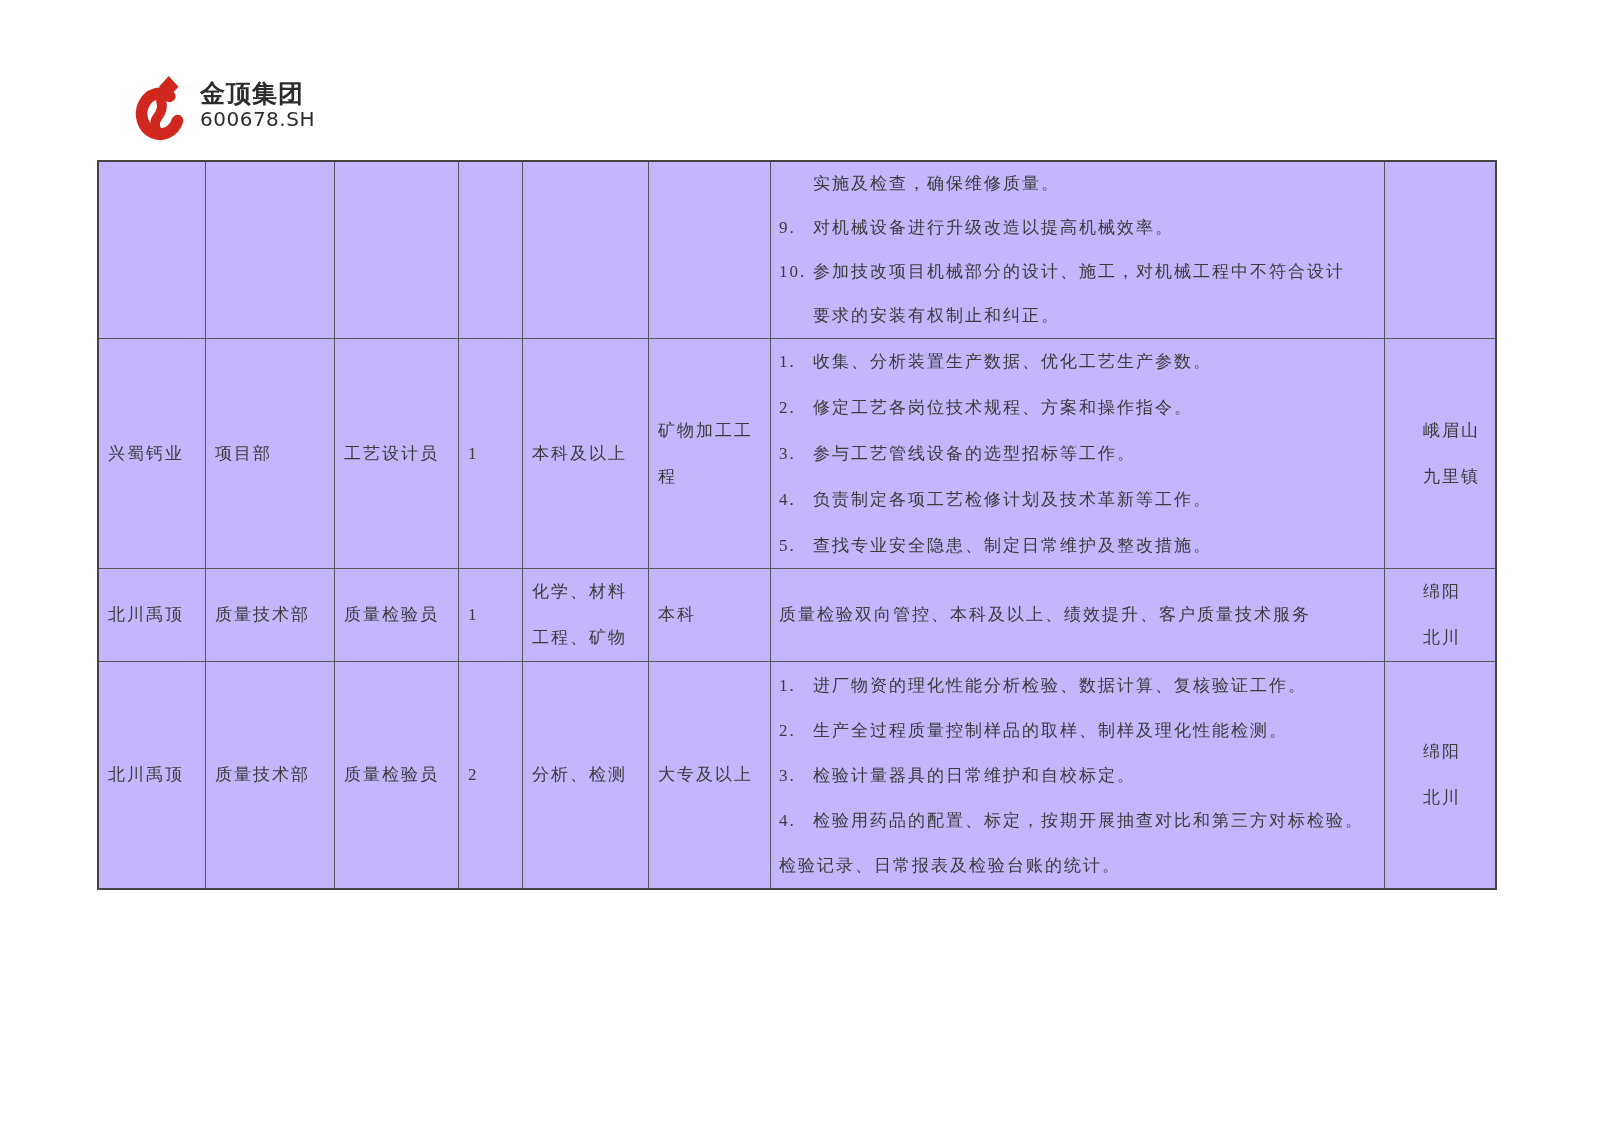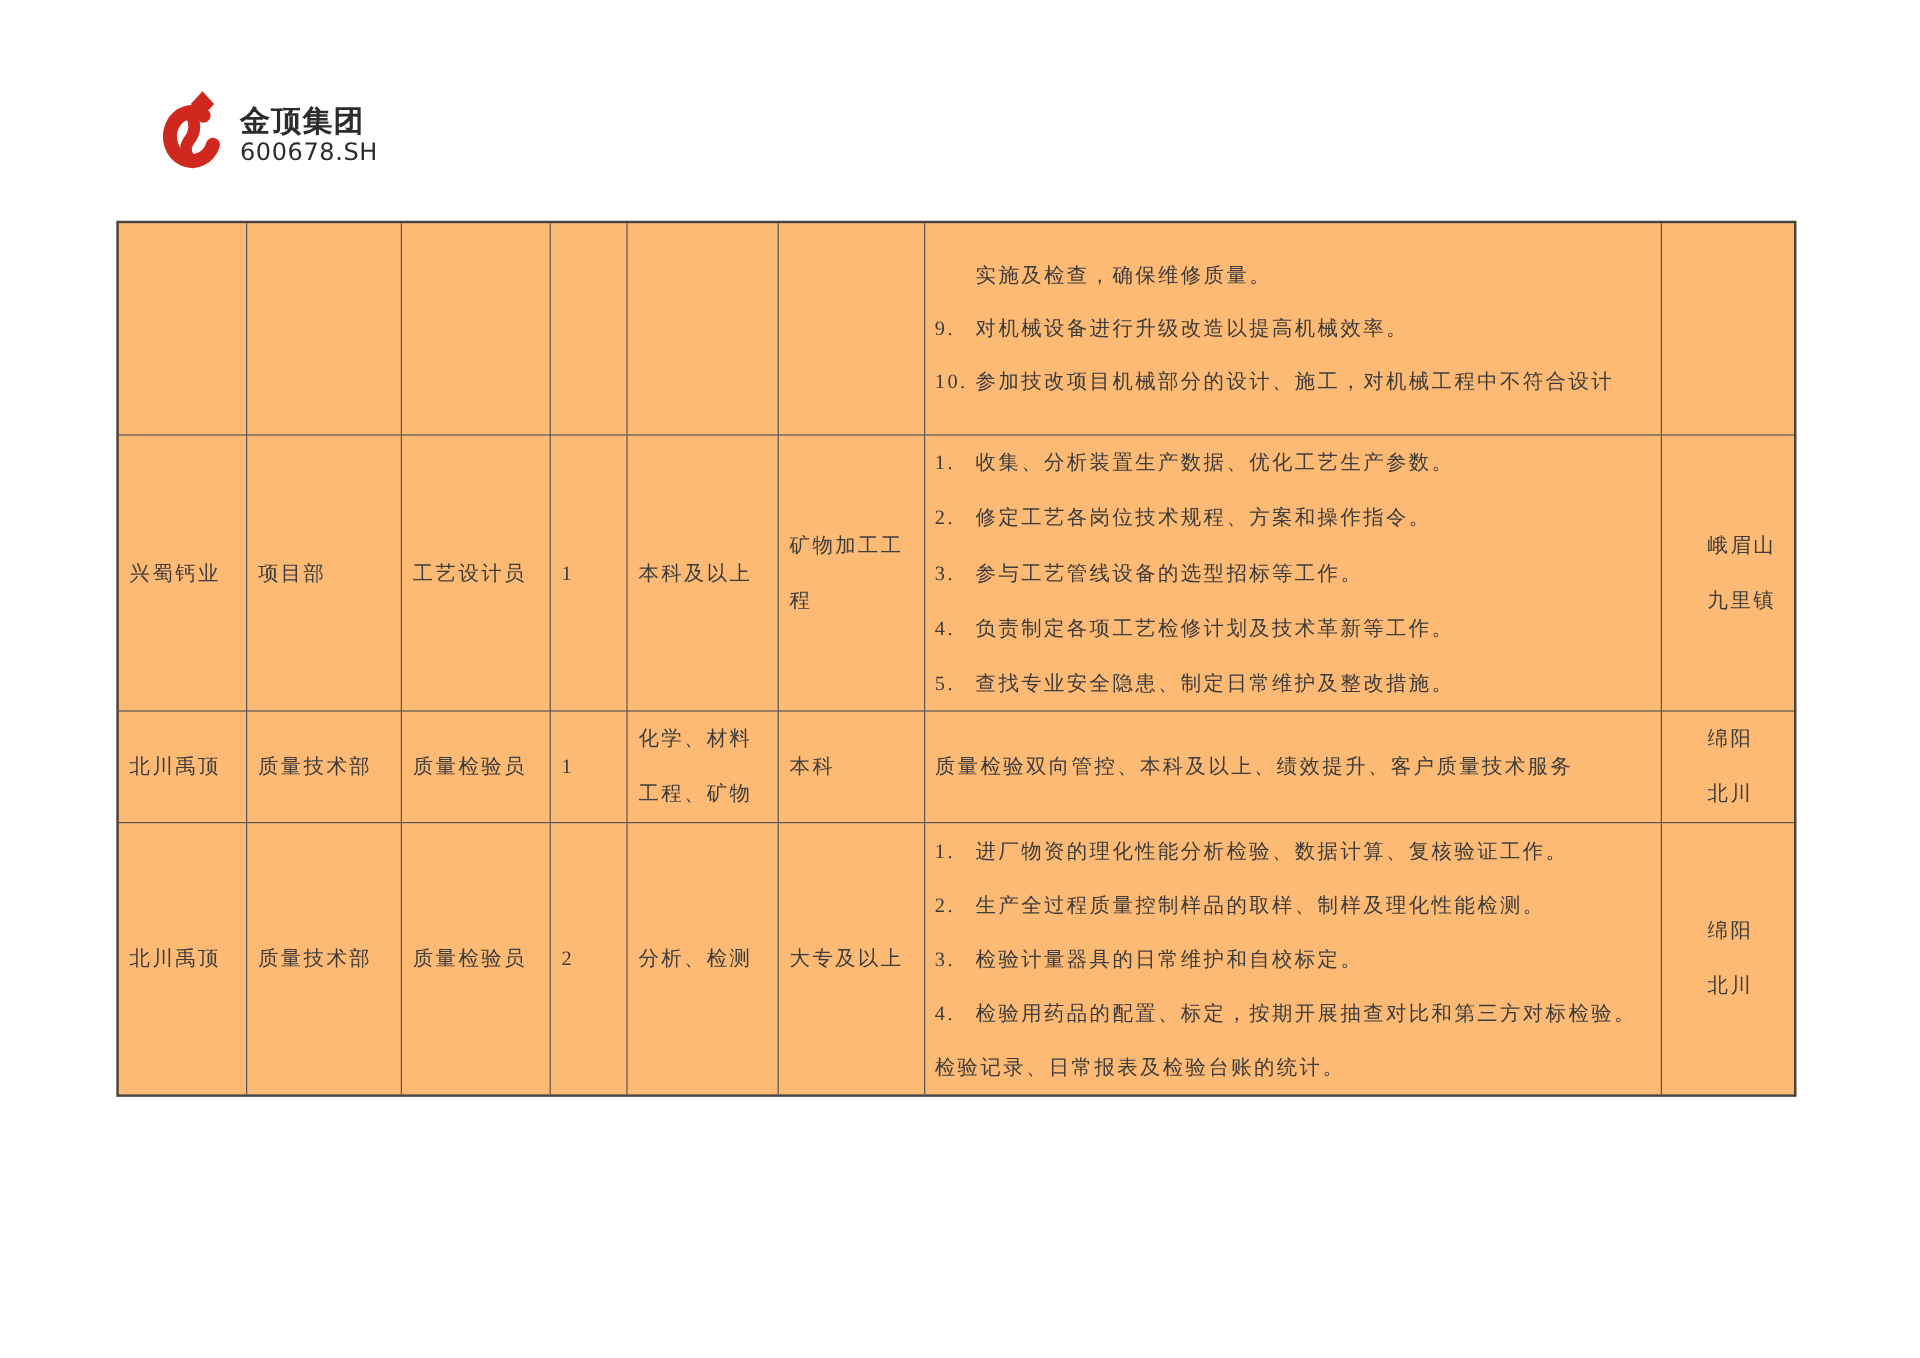--- a/index.html
+++ b/index.html
@@ -1,28 +1,28 @@
 <!DOCTYPE html>
 <html><head>
 <meta charset="utf-8">
 <style>
   html,body{margin:0;padding:0;background:#e8e8e8;}
   .page{position:relative;width:1600px;height:1132px;background:#ffffff;margin:0 auto;overflow:hidden;
         font-family:"Liberation Serif","DejaVu Serif",serif;}
   
-  .logo{position:absolute;left:128px;top:74px;display:flex;align-items:center;}
+  .logo{position:absolute;left:128px;top:74px;display:flex;align-items:flex-start;}
   .logo-mark{width:62px;height:70px;flex:none;}
   .logo-text{margin-left:10px;padding-top:6px;font-family:"DejaVu Sans","Liberation Sans",sans-serif;}
   .logo-company{font-size:25px;font-weight:bold;letter-spacing:1px;line-height:27px;color:#2d2c2b;}
   .logo-ticker{font-size:20px;font-weight:normal;letter-spacing:0.5px;line-height:24px;color:#2d2c2b;}
   
-  .jobs-table{position:absolute;left:97px;top:184px;display:grid;
+  .jobs-table{position:absolute;left:97px;top:160px;display:grid;
     grid-template-columns:107px 129px 124px 64px 126px 122px 614px 110px;
     grid-template-rows:177px 230px 93px 226px;
-    border:2px solid #454545;background:#fdba74;}
+    border:2px solid #454545;background:#c4b5fd;}
   .cell{box-sizing:border-box;border-right:1px solid #565656;border-bottom:1px solid #565656;
         display:flex;flex-direction:column;justify-content:center;
         padding-left:9px;padding-right:14px;
         font-size:17px;line-height:46px;letter-spacing:2px;color:#3c3c3c;}
   .cell.lc{border-right:none;}
   .cell.lr{border-bottom:none;}
   .cell.duties{padding-left:8px;padding-right:2px;}
   .cell.loc{padding-left:12px;padding-right:2px;}
   .duty-line{display:flex;white-space:nowrap;height:46px;}
   .r0 .duty-line{height:44px;line-height:44px;}
@@ -76,20 +76,24 @@
           <span class="duty-text">实施及检查，确保维修质量。</span>
         </div>
       <div class="duty-line">
           <span class="duty-num">9.</span>
           <span class="duty-text">对机械设备进行升级改造以提高机械效率。</span>
         </div>
       <div class="duty-line">
           <span class="duty-num">10.</span>
           <span class="duty-text">参加技改项目机械部分的设计、施工，对机械工程中不符合设计</span>
         </div>
+      <div class="duty-line hang">
+          <span class="duty-num"></span>
+          <span class="duty-text">要求的安装有权制止和纠正。</span>
+        </div>
     </div>
     <div class="cell r0 loc lc"></div>
 
     <div class="cell r1">
         <span>兴蜀钙业</span>
       </div>
     <div class="cell r1">
         <span>项目部</span>
       </div>
     <div class="cell r1">

